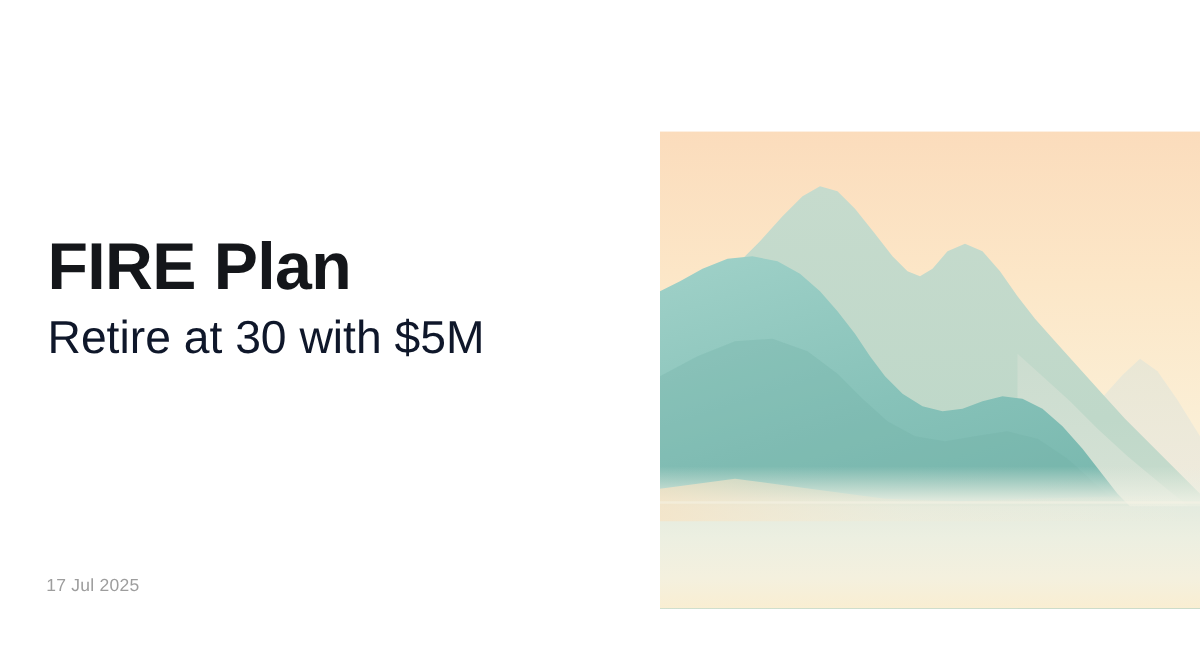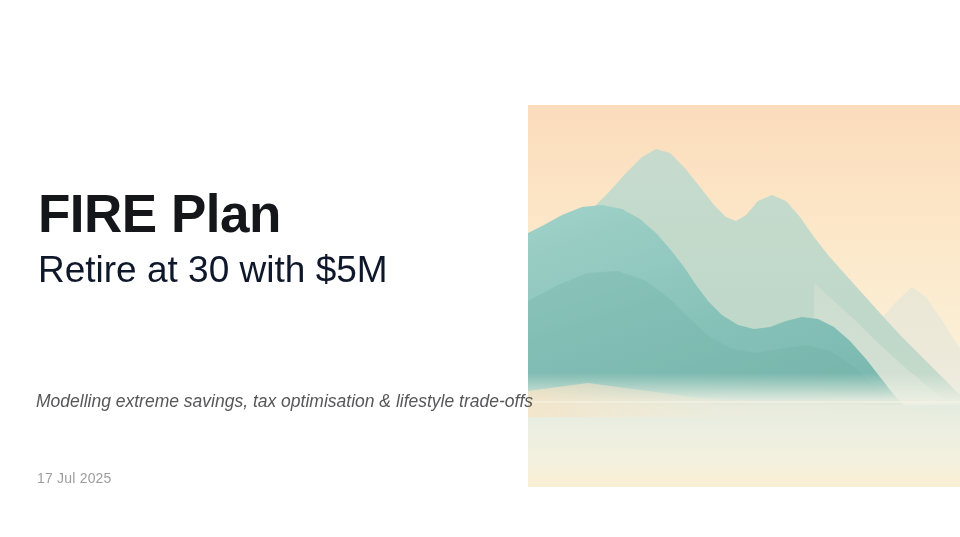--- a/index.html
+++ b/index.html
@@ -63,21 +63,21 @@
     font-size: 17.5px;
     font-style: italic;
     color: #57575a;
     line-height: 1.2;
     white-space: nowrap;
     z-index: 5;
   }
   #date {
     position: absolute;
     left: 37px;
-    top: 470px;
+    top: 460px;
     font-size: 14px;
     color: #9d9d9d;
     letter-spacing: 0.2px;
     white-space: nowrap;
     text-align: center;
   }
 </style>
 </head>
 <body>
 
@@ -168,17 +168,16 @@
                L 370 292 L 432 292 L 432 312 L 0 312 Z"></path>
 
       <rect x="0" y="296" width="432" height="2" fill="#f6f3e6" opacity="0.55"></rect>
     </svg>
   </div>
 
   <div id="title">FIRE Plan</div>
 
   <div id="subtitle">Retire at 30 with $5M</div>
 
-  <div id="tagline">Modelling extreme savings, tax optimisation &amp; lifestyle trade-offs</div>
 
   <div id="date">17 Jul 2025</div>
 
 </div>
 
 </body></html>

